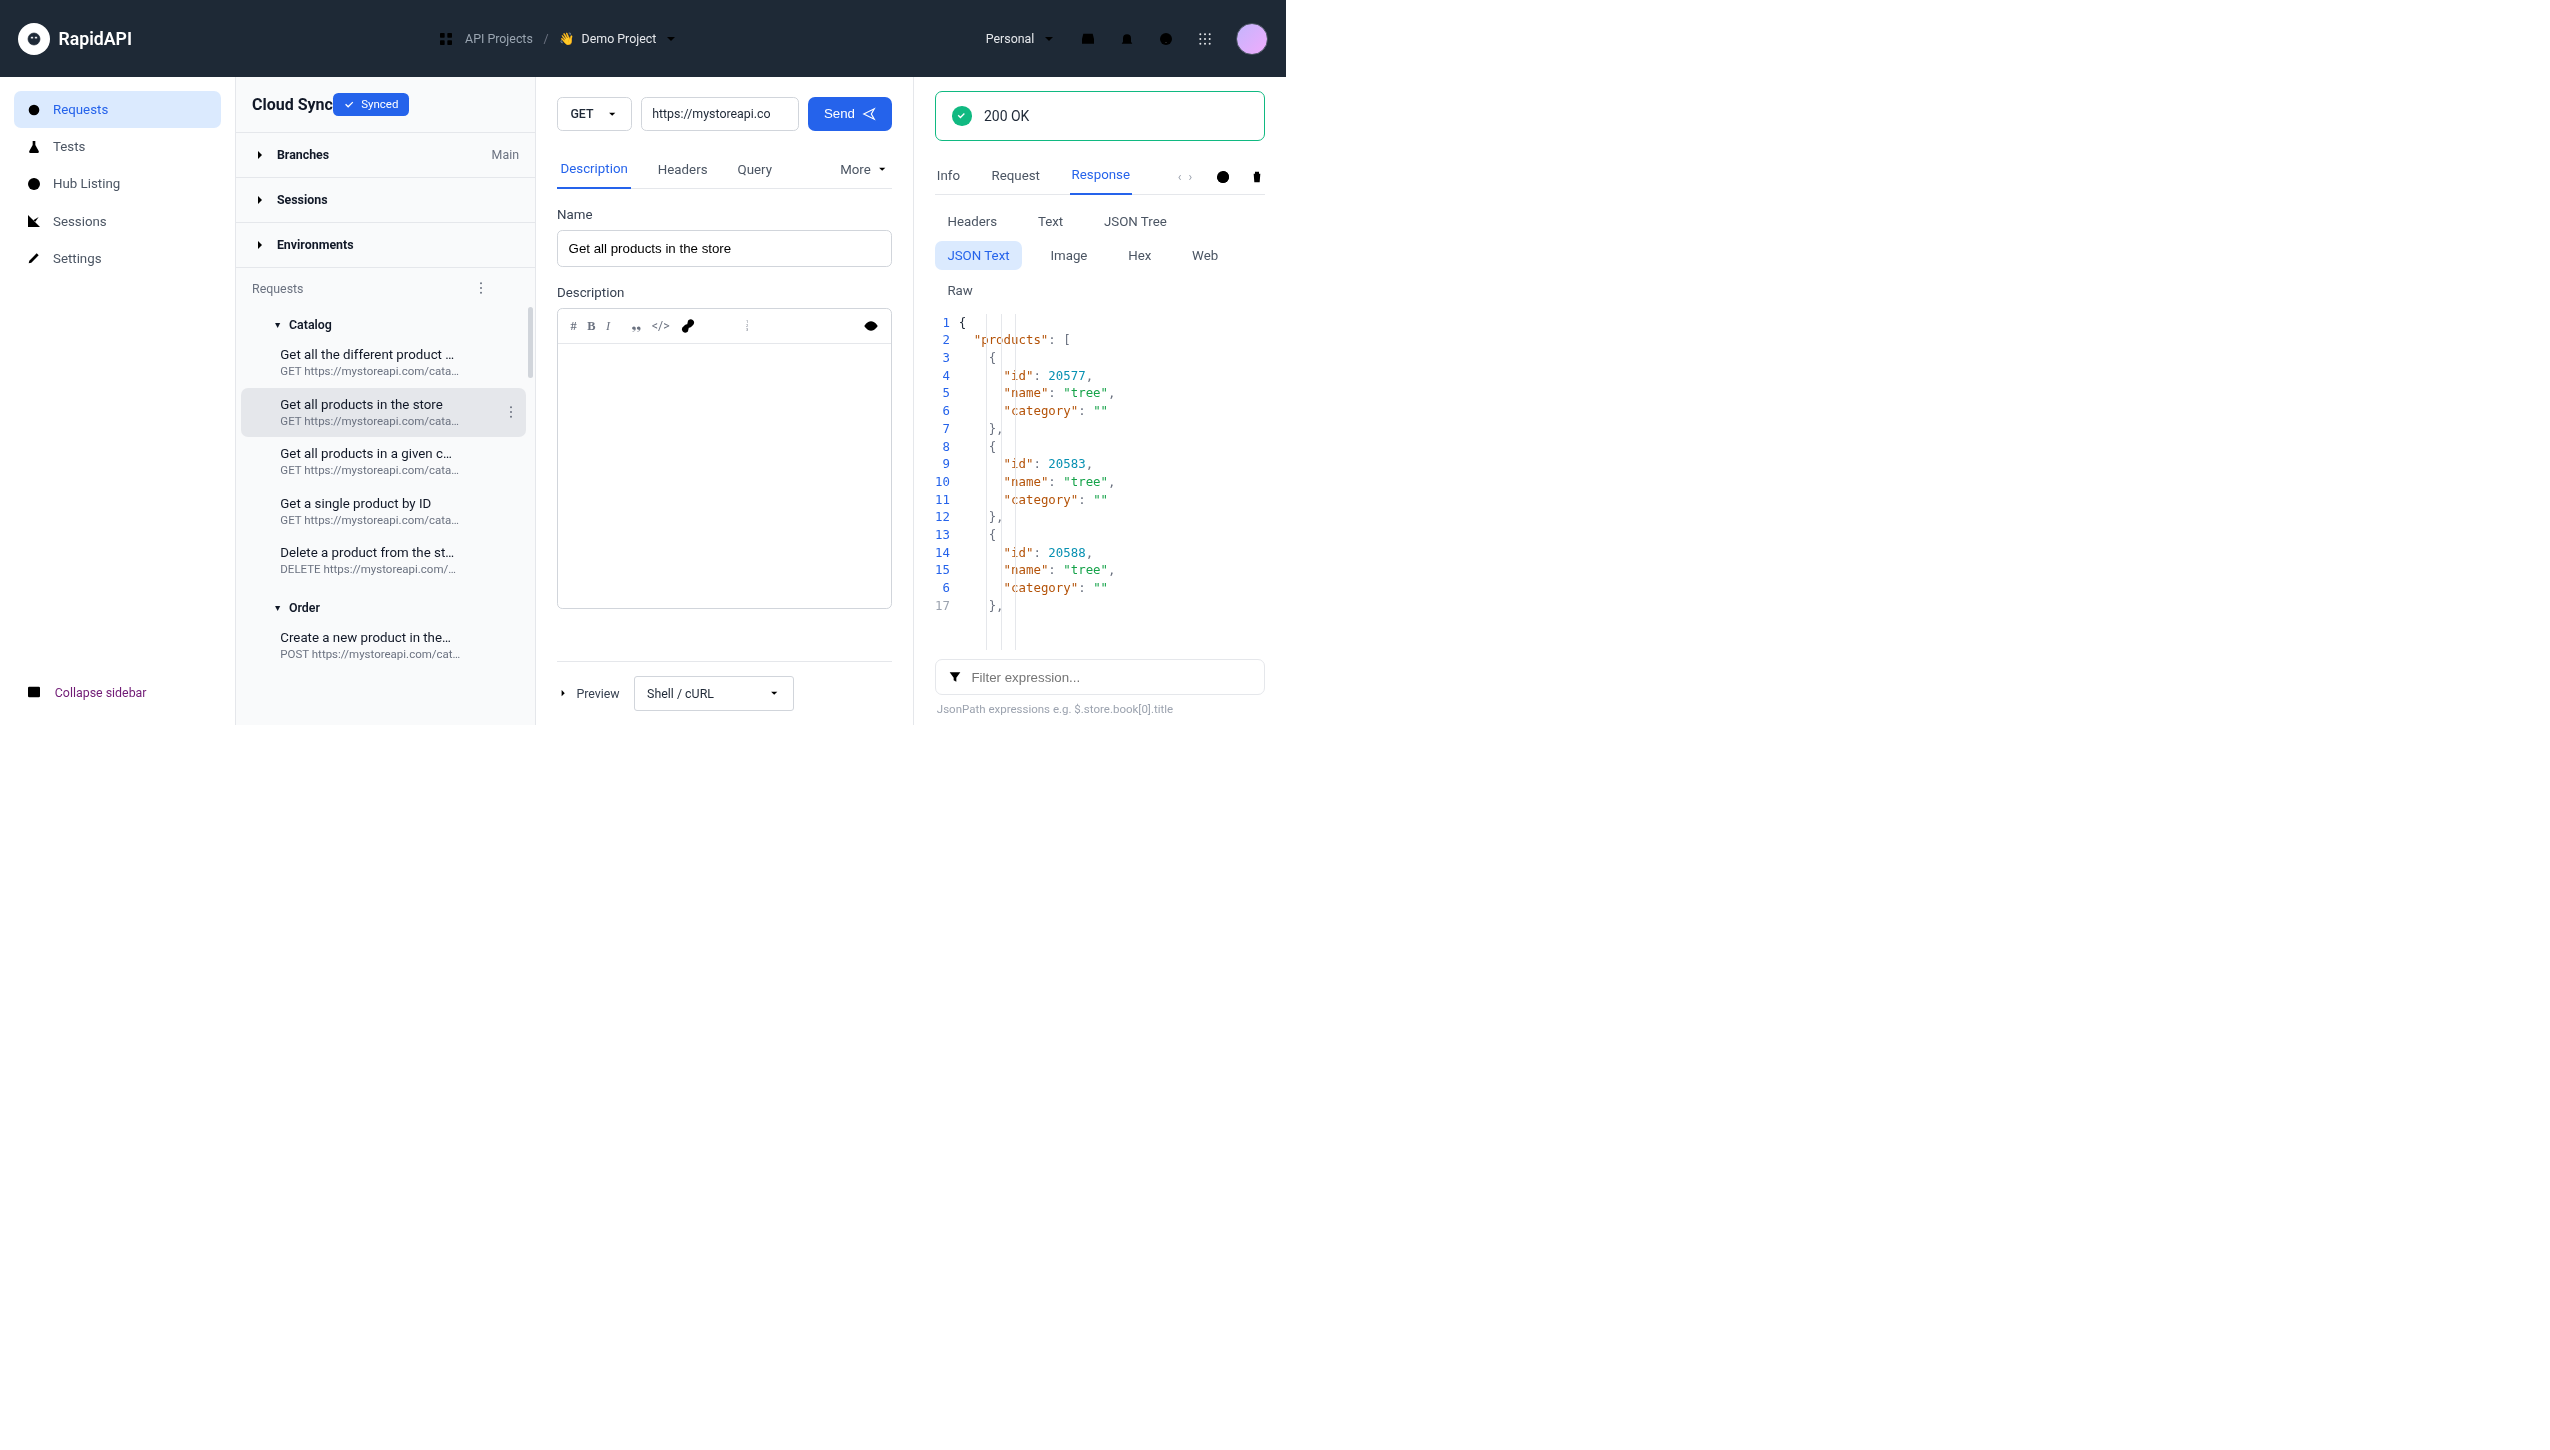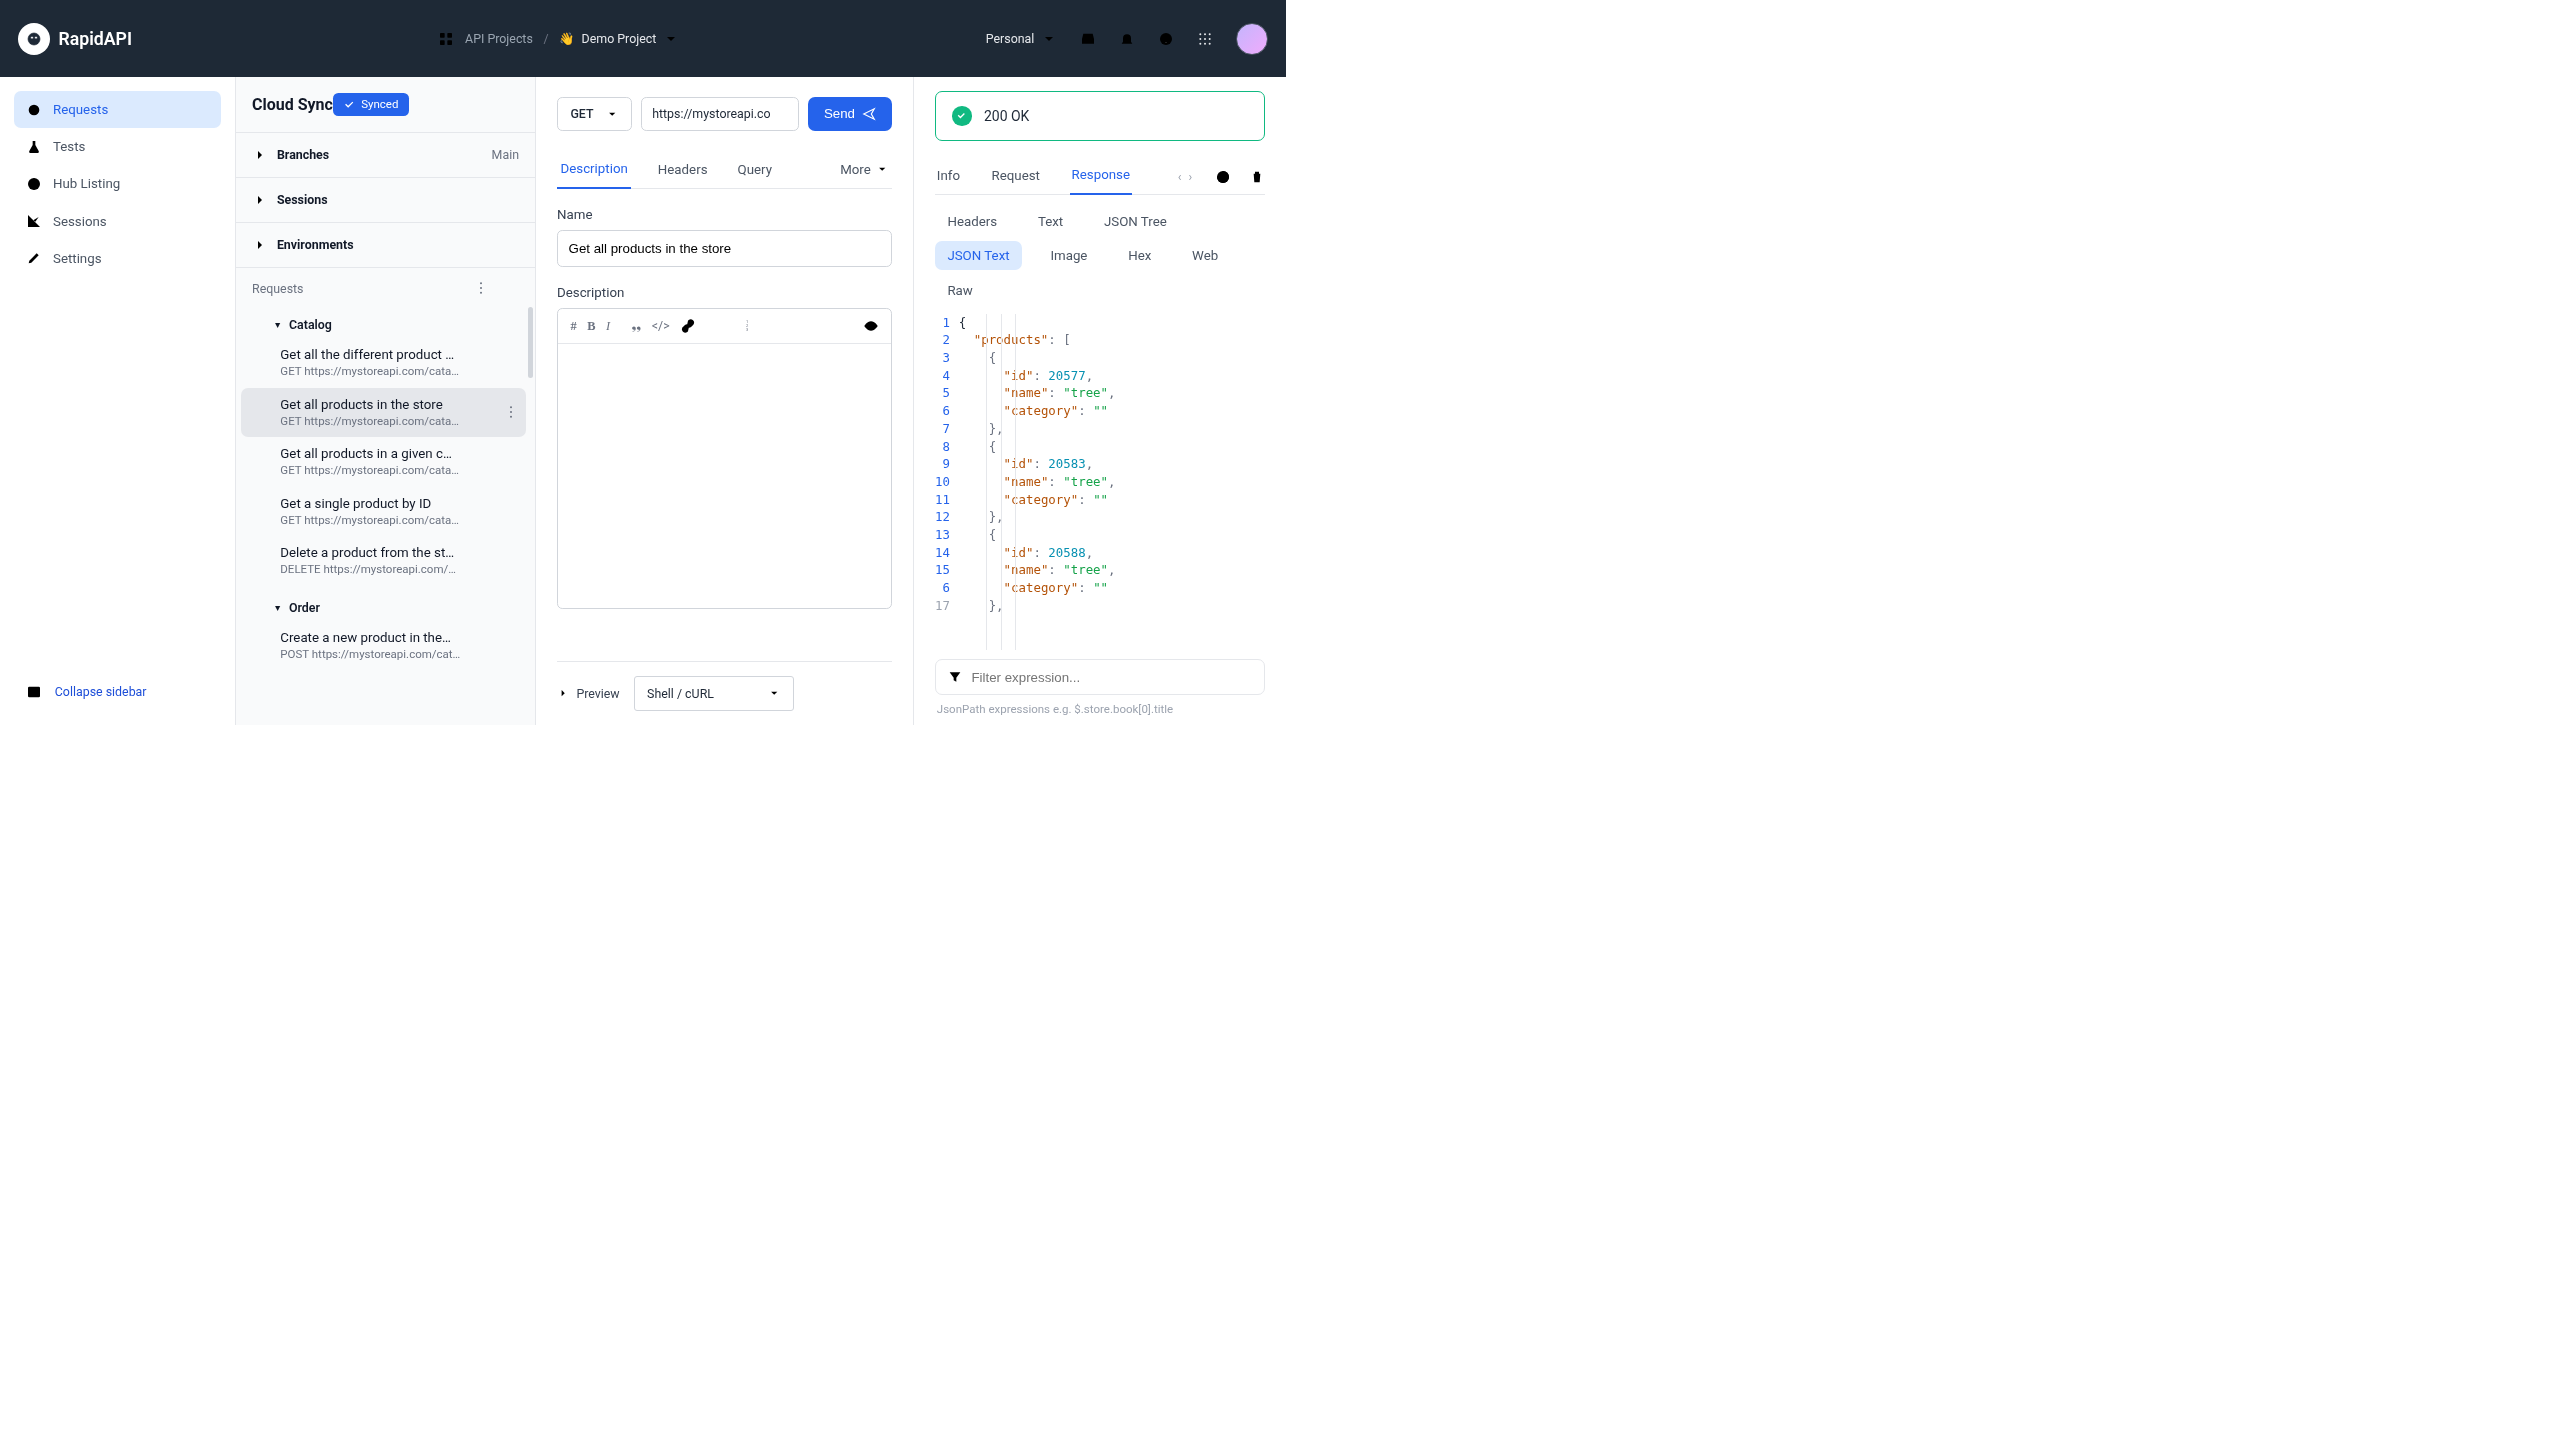--- a/index.html
+++ b/index.html
@@ -14,21 +14,21 @@
 .project-name { display: flex; align-items: center; gap: 7px; color: #e5e7eb; }
 .topbar-right { display: flex; align-items: center; gap: 23px; color: #e5e7eb; }
 .dropdown-simple { display: flex; align-items: center; gap: 7px; cursor: pointer; }
 .avatar { width: 32px; height: 32px; border-radius: 50%; background: linear-gradient(135deg,#c4b5fd,#f0abfc); border: 1.8px solid #4b5563; }
 
 
 .body { flex: 1; display: flex; overflow: hidden; }
 .sidebar { width: 236px; border-right: 0.9px solid #e5e7eb; display: flex; flex-direction: column; padding: 14px; }
 .nav-item { display: flex; align-items: center; gap: 10.6px; padding: 10.6px 12.4px; border-radius: 7px; color: #4b5563; cursor: pointer; font-size: 13.3px; }
 .nav-item.active { background: #dbeafe; color: #2563eb; }
-.sidebar-footer { margin-top: auto; display: flex; gap: 12.4px; padding: 10.6px 12.4px; color: #1d4ed8; cursor: pointer; }
+.sidebar-footer { margin-top: auto; display: flex; align-items: center; gap: 12.4px; padding: 10.6px 12.4px; color: #701a75; cursor: pointer; }
 
 .panel2 { width: 300px; background: #f9fafb; border-right: 0.9px solid #e5e7eb; display: flex; flex-direction: column; }
 .panel2-header { padding: 16px; display: flex; align-items: center; justify-content: flex-start; }
 .panel2-title { font-size: 16px; font-weight: 700; color: #111827; }
 .synced-pill { background: #2563eb; color: #fff; border-radius: 5.3px; padding: 4.4px 10.6px; font-size: 11.5px; display: flex; align-items: center; gap: 5.3px; }
 .accordion { border-top: 0.9px solid #e5e7eb; }
 .accordion-row { display: flex; align-items: center; padding: 14px 16px; border-bottom: 0.9px solid #e5e7eb; cursor: pointer; }
 .accordion-row .label { font-weight: 700; color: #111827; margin-left: 8.9px; }
 .accordion-row .chev { color: #9ca3af; }
 .accordion-row .trail { margin-left: auto; color: #6b7280; font-size: 12.4px; }

